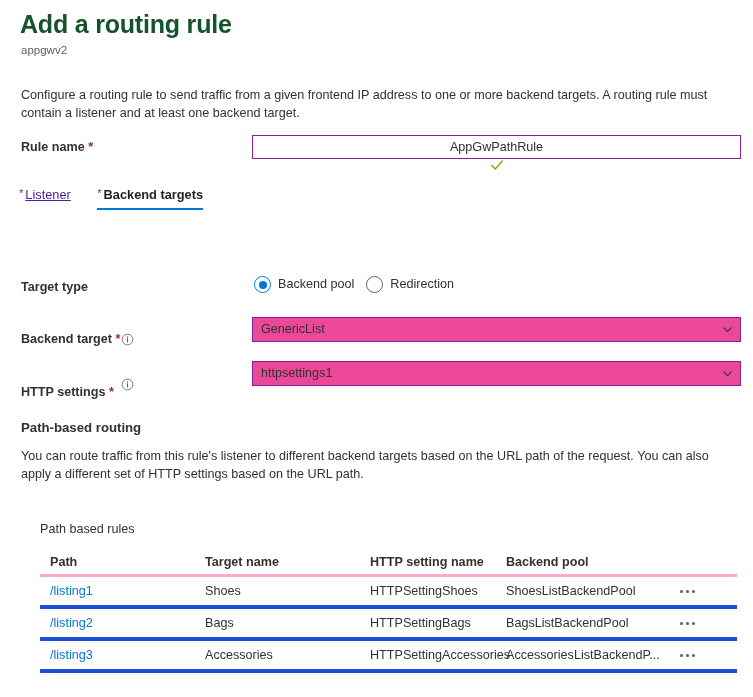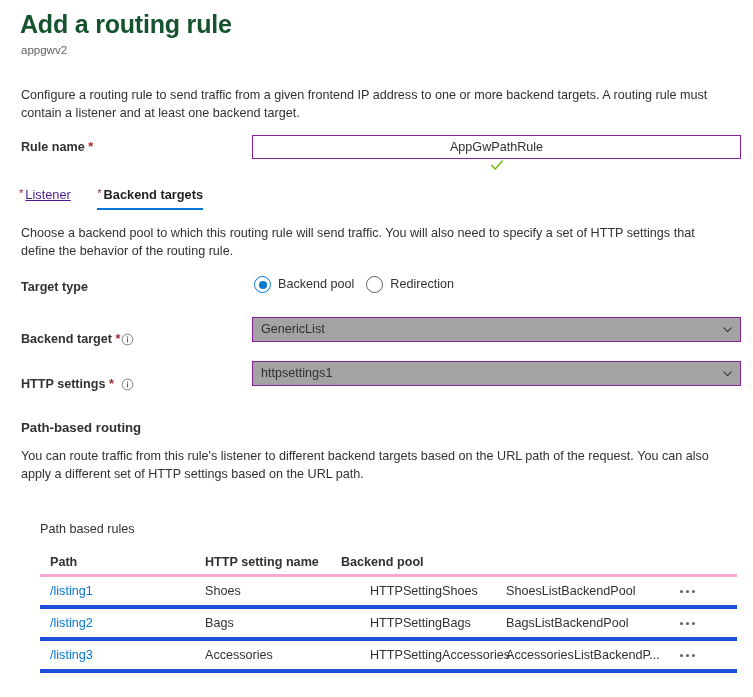--- a/index.html
+++ b/index.html
@@ -132,34 +132,34 @@
     left: 50%; top: 50%;
     width: 8px; height: 8px;
     margin: -4px 0 0 -4px;
     border-radius: 50%;
     background: #0078d4;
   }
   .radio .rlabel { line-height: 17px; }
 
   
   #backend-target-label { left: 21px; top: 331px; font-weight: 600; }
-  #http-settings-label  { left: 21px; top: 376px; font-weight: 600; }
+  #http-settings-label  { left: 21px; top: 384px; font-weight: 600; }
 
   .info-icon {
     position: absolute;
     width: 13px; height: 13px;
     cursor: pointer;
   }
   #backend-target-info { left: 121px; top: 332px; }
   #http-settings-info  { left: 121px; top: 377px; }
 
   .dropdown {
     position: absolute;
     border: 1px solid #8b1f9e;
-    background: #a3a3a3;
+    background: #ec4899;
     height: 25px;
     display: flex;
     align-items: center;
     padding: 0 6px 0 8px;
     font-size: 12.6px;
     color: #323130;
     cursor: pointer;
     width: 489px;
     left: 252px;
   }
@@ -256,21 +256,20 @@
     <div class="tab inactive">
       <span class="star">*</span>
       <span class="lbl">Listener</span>
     </div>
     <div class="tab active">
       <span class="star">*</span>
       <span class="lbl">Backend targets</span>
     </div>
   </div>
 
-  <div class="para" id="backend-para">Choose a backend pool to which this routing rule will send traffic. You will also need to specify a set of HTTP settings that define the behavior of the routing rule.</div>
 
   <div class="field-label" id="target-type-label">Target type</div>
   <div class="radio-group">
     <div class="radio checked">
       <span class="dot"></span>
       <span class="rlabel">Backend pool</span>
     </div>
     <div class="radio">
       <span class="dot"></span>
       <span class="rlabel">Redirection</span>
@@ -318,20 +317,21 @@
   </div>
 
   <div class="section-head">Path-based routing</div>
   <div class="para" id="pathrouting-para">You can route traffic from this rule's listener to different backend targets based on the URL path of the request. You can also apply a different set of HTTP settings based on the URL path.</div>
 
   <div class="table-caption">Path based rules</div>
 
   <div class="tbl">
     <div class="row head">
       <div class="c-path">Path</div>
+      <div class="c-target">Target name</div>
       <div class="c-setting">HTTP setting name</div>
       <div class="c-pool">Backend pool</div>
       <div class="c-menu"></div>
     </div>
 
     <div class="row body">
       <div class="c-path"><span class="link">/listing1</span></div>
       <div class="c-target">Shoes</div>
       <div class="c-setting">HTTPSettingShoes</div>
       <div class="c-pool">ShoesListBackendPool</div>

